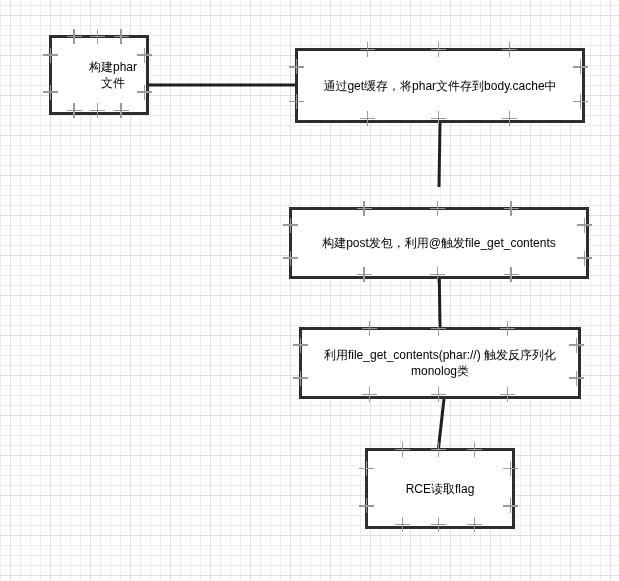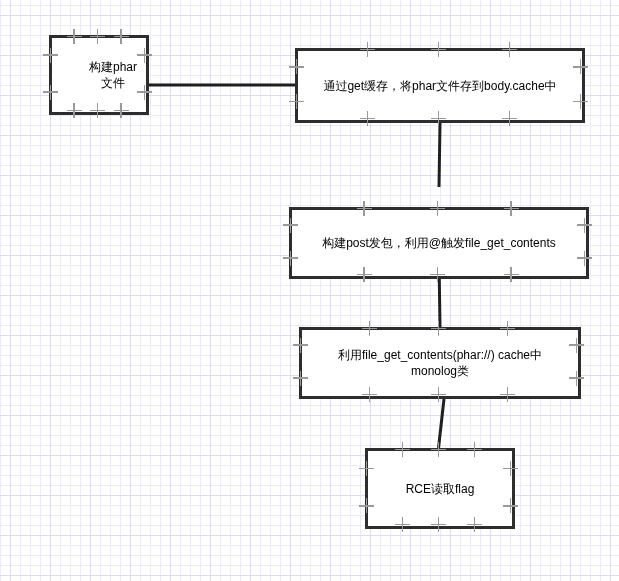--- a/index.html
+++ b/index.html
@@ -120,21 +120,21 @@
       <div class="anchor" style="left: calc(25% - 9px); top: calc(100% - 9px);"></div>
       <div class="anchor" style="left: calc(50% - 9px); top: calc(100% - 9px);"></div>
       <div class="anchor" style="left: calc(75% - 9px); top: calc(100% - 9px);"></div>
       <div class="anchor" style="left: calc(0% - 9px); top: calc(25% - 9px);"></div>
       <div class="anchor" style="left: calc(0% - 9px); top: calc(75% - 9px);"></div>
       <div class="anchor" style="left: calc(100% - 9px); top: calc(25% - 9px);"></div>
       <div class="anchor" style="left: calc(100% - 9px); top: calc(75% - 9px);"></div>
     </div>
 
   <div class="node node-4">
-    <span class="label">利用file_get_contents(phar://) cache中
+    <span class="label">利用file_get_contents(phar://) 触发反序列化
 monolog类</span>
   <div class="anchor" style="left: calc(25% - 9px); top: calc(0% - 9px);"></div>
       <div class="anchor" style="left: calc(50% - 9px); top: calc(0% - 9px);"></div>
       <div class="anchor" style="left: calc(75% - 9px); top: calc(0% - 9px);"></div>
       <div class="anchor" style="left: calc(25% - 9px); top: calc(100% - 9px);"></div>
       <div class="anchor" style="left: calc(50% - 9px); top: calc(100% - 9px);"></div>
       <div class="anchor" style="left: calc(75% - 9px); top: calc(100% - 9px);"></div>
       <div class="anchor" style="left: calc(0% - 9px); top: calc(25% - 9px);"></div>
       <div class="anchor" style="left: calc(0% - 9px); top: calc(75% - 9px);"></div>
       <div class="anchor" style="left: calc(100% - 9px); top: calc(25% - 9px);"></div>

